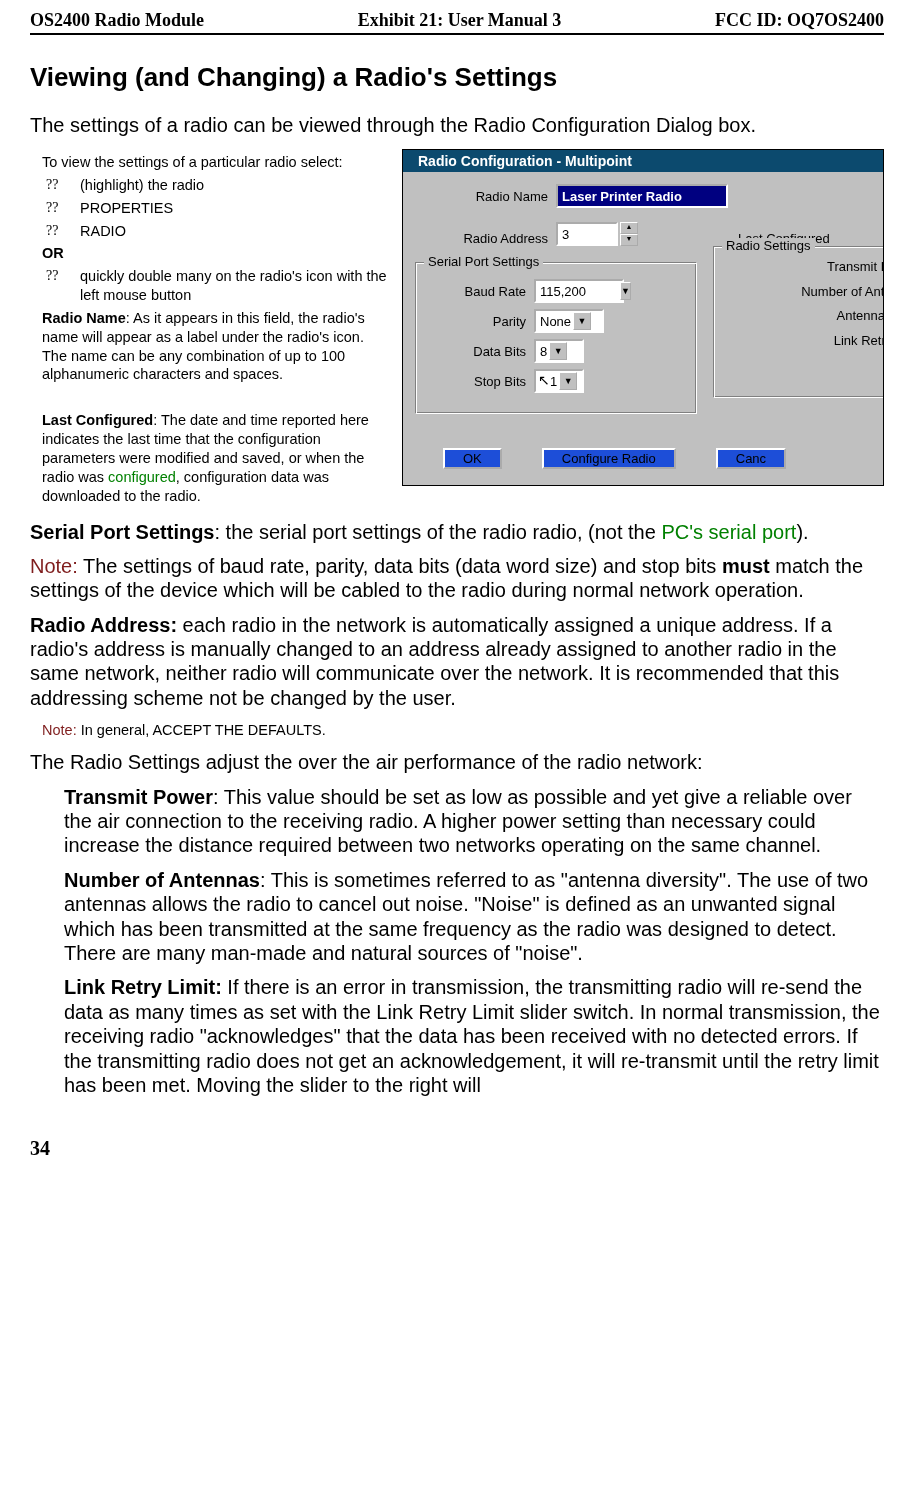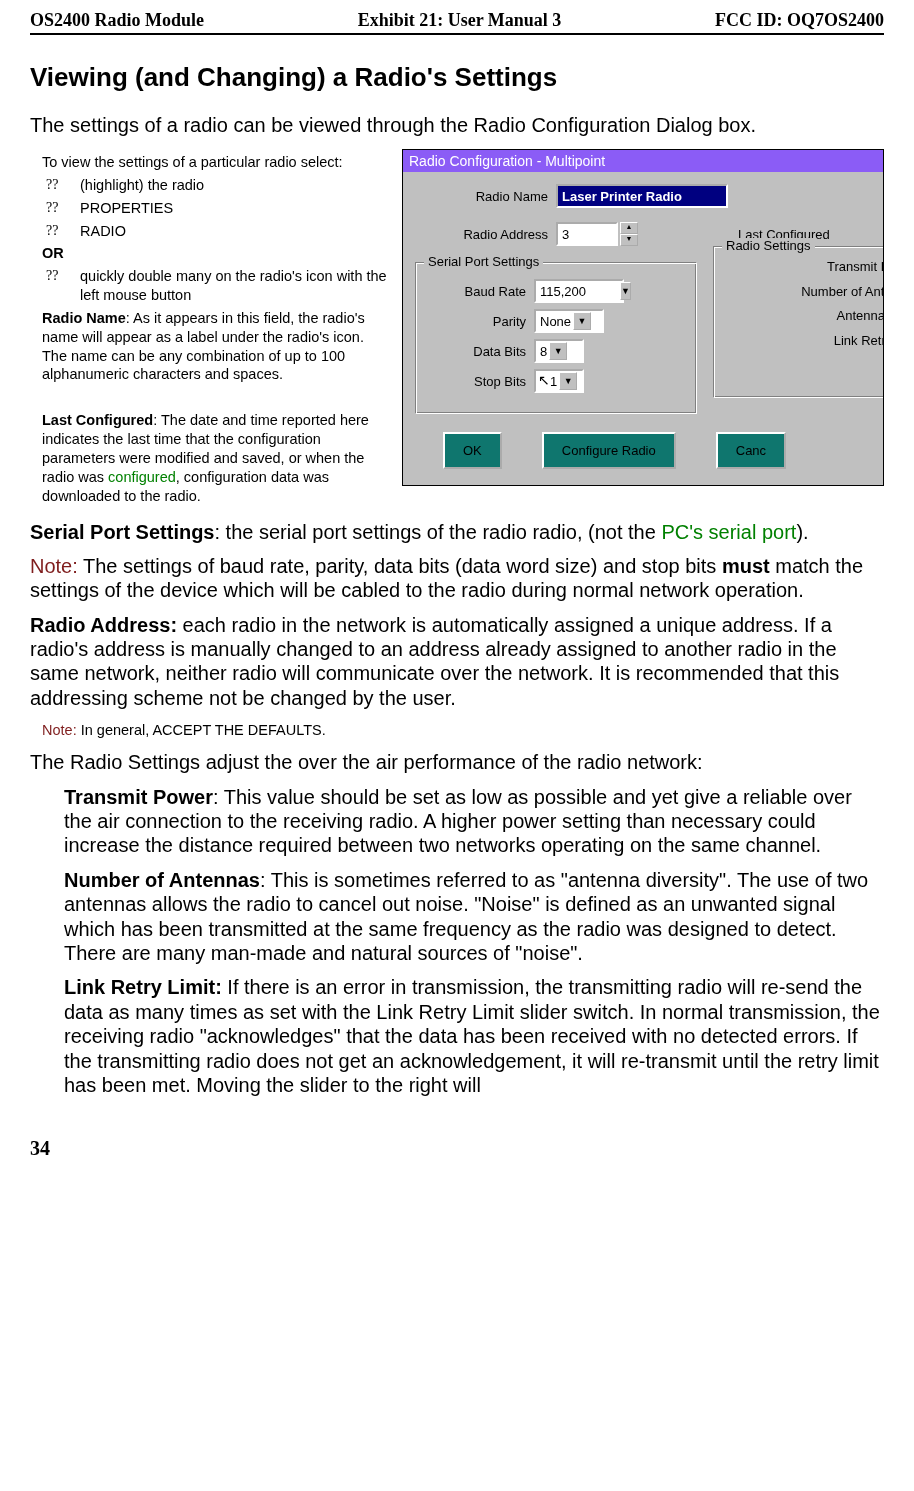--- a/index.html
+++ b/index.html
@@ -67,24 +67,24 @@
     width: 480px;
     height: 335px;
     position: relative;
     background: #c0c0c0;
     border: 1px solid #000;
     font-family: "MS Sans Serif", Tahoma, sans-serif;
     font-size: 13px;
     overflow: hidden;
   }
   .titlebar {
-    background: #8b5cf6;
+    background: #0c4a6e;
     color: #fff;
-    font-weight: normal;
-    padding: 3px 6px;
+    font-weight: bold;
+    padding: 3px 15px;
     font-size: 14px;
   }
   .dlg-body {
     position: relative;
     padding: 6px 10px;
     height: calc(100% - 24px);
     box-sizing: border-box;
   }
   .row { display:flex; align-items:center; margin:6px 0; }
   .lbl { width:115px; text-align:right; padding-right:8px; }
@@ -115,21 +115,21 @@
   }
   .dd {
     background:#fff; border:2px inset #fff; height:18px; display:flex; align-items:center;
     padding:1px 2px 1px 4px; font-size:13px;
   }
   .dd-btn {
     width:16px; height:16px; background:#c0c0c0; border:1px outset #fff;
     margin-left:2px; display:flex; align-items:center; justify-content:center; font-size:9px;
   }
   .btn3d {
-    background:#0f766e; border:2px outset #fff; padding:9px 18px; font-size:13px;
+    background:#1d4ed8; border:2px outset #fff; padding:1px 18px; font-size:13px;
   }
   .green { color:#008000; }
   .blue { color:#7f1d1d; }
   .indent { padding-left:34px; }
   .para20 { font-size:20px; line-height:1.22; margin:10px 0; }
   .small-ind {
     font-size:14.5px;
     padding-left:12px;
     margin:12px 0;
   }
@@ -194,21 +194,21 @@
     <div class="right-col">
       <div class="dlg">
         <div class="titlebar">Radio Configuration - Multipoint</div>
         <div class="dlg-body">
 
           <div class="row" style="margin-left:20px;">
             <span class="lbl">Radio Name</span>
             <span class="field sel" style="width:160px;">Laser Printer Radio</span>
           </div>
 
-          <div class="row" style="margin-left:20px; margin-top:14px;">
+          <div class="row" style="margin-left:20px; margin-top:14px;align-items:flex-end;">
             <span class="lbl">Radio Address</span>
             <span class="spin">3</span>
             <span class="spin-btns">
               <span class="sb">▲</span>
               <span class="sb">▼</span>
             </span>
             <span style="margin-left:100px;">Last Configured</span>
           </div>
 
           <div class="groupbox" style="left:12px; top:90px; width:280px; height:150px;">

